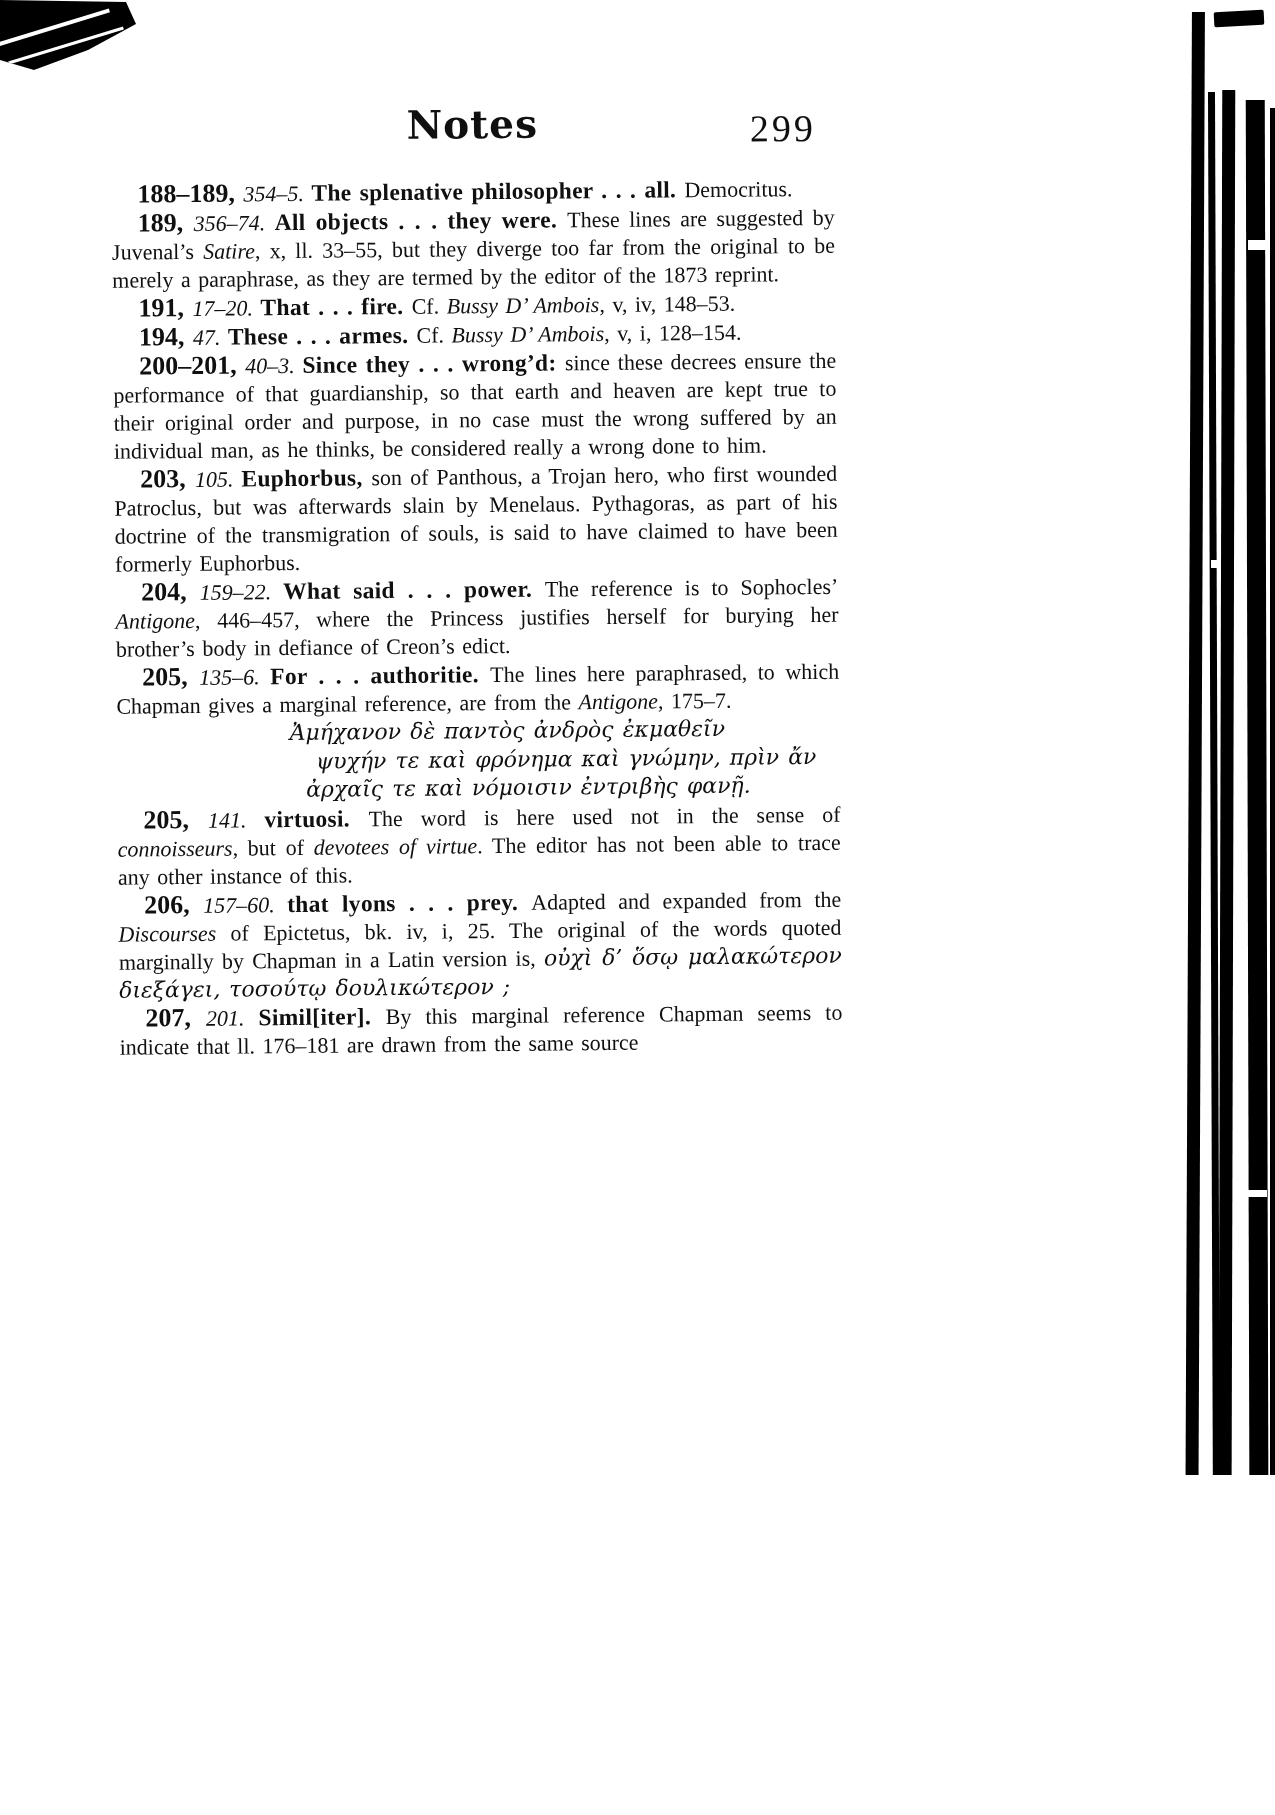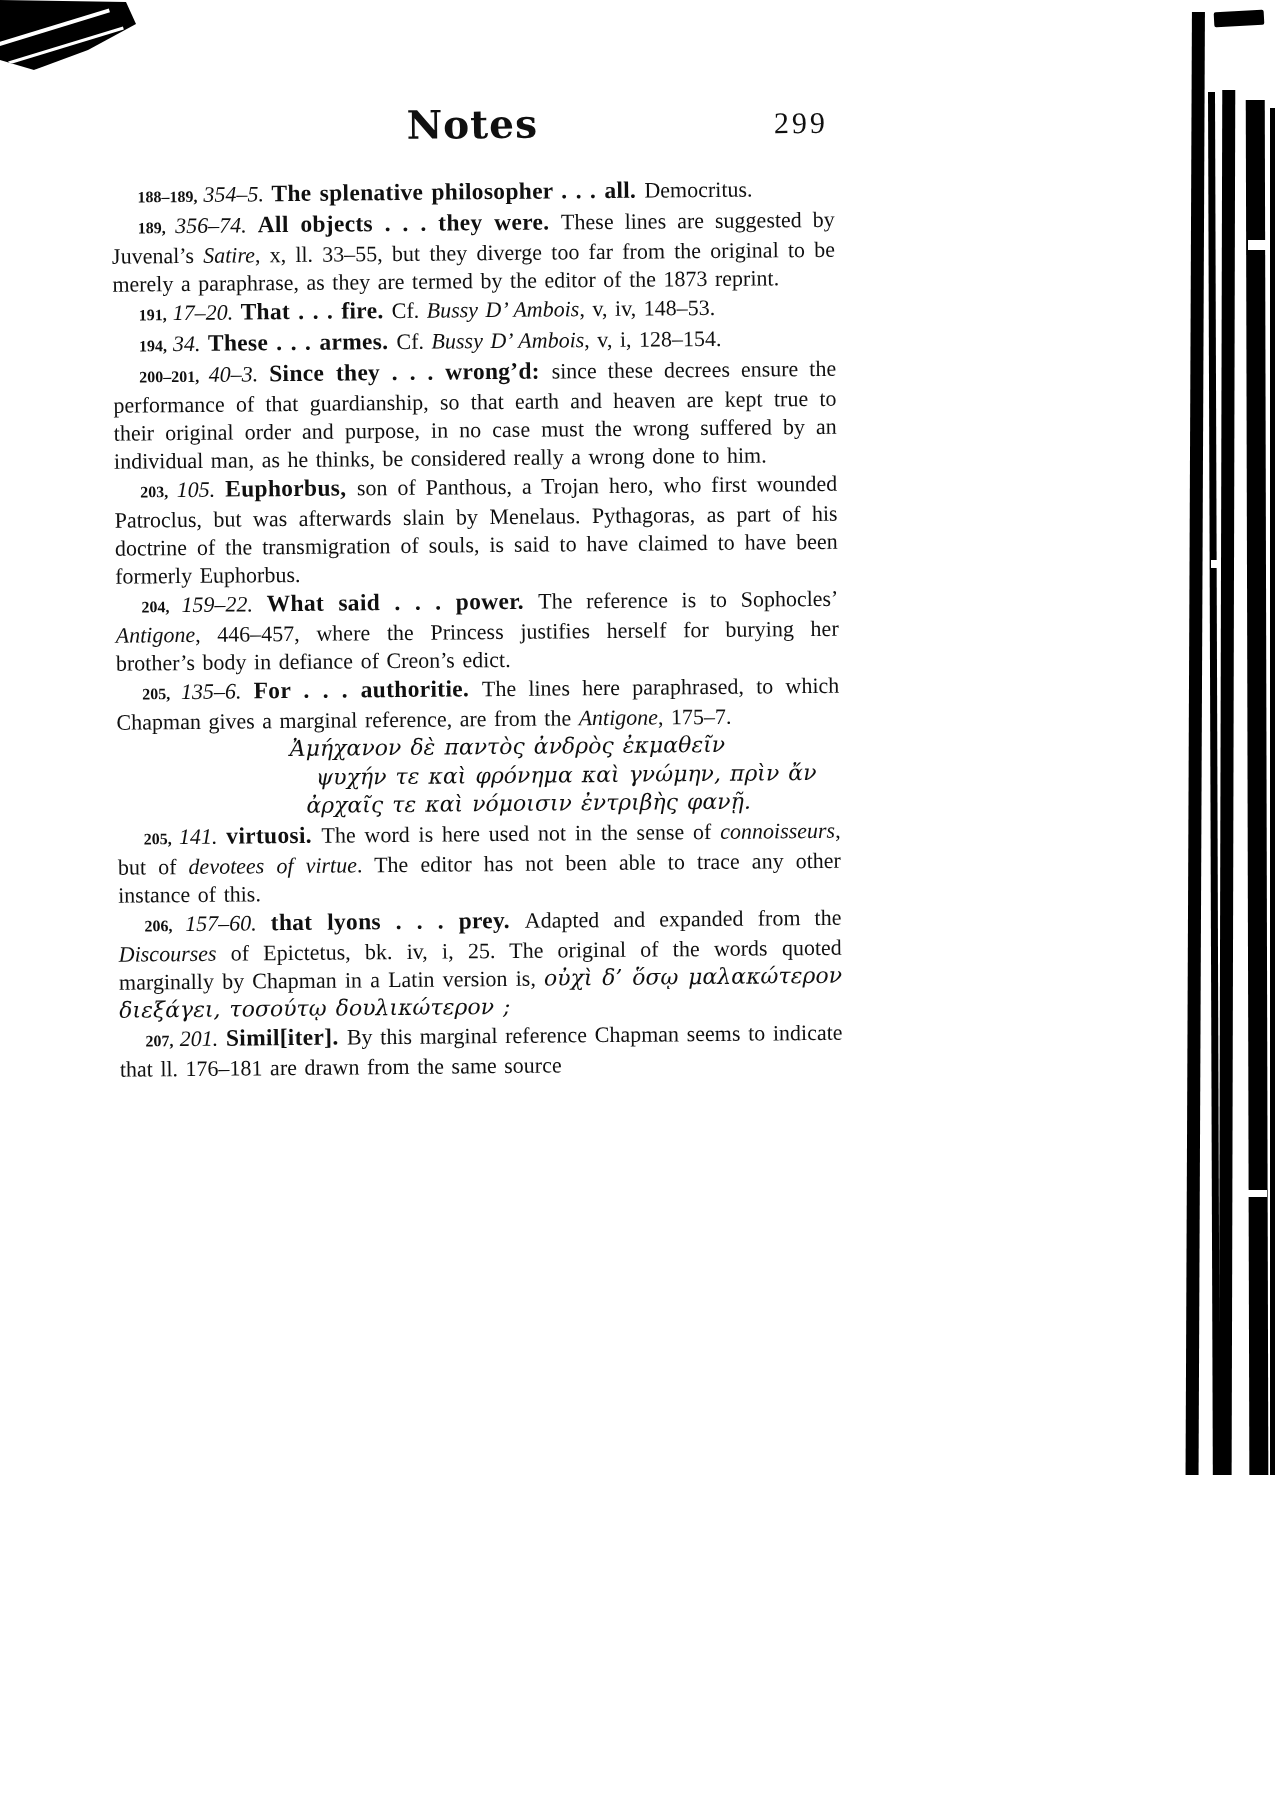--- a/index.html
+++ b/index.html
@@ -10,28 +10,28 @@
   }
   .tilt{position:absolute;left:0;top:0;width:1275px;height:1815px;
     transform:rotate(-0.55deg);transform-origin:600px 250px;}
   
   .header{position:absolute;left:112px;top:100px;width:723px;height:64px;}
   .title{
     position:absolute;left:50%;transform:translateX(-50%);top:0;
     font-family:"DejaVu Serif",serif;font-weight:700;font-size:39px;
     letter-spacing:1px;
   }
-  .pagenum{position:absolute;right:6px;top:8px;font-size:30px;letter-spacing:3px;}
+  .pagenum{position:absolute;right:18px;top:8px;font-size:38px;letter-spacing:3px;}
   
   .textblock{
     position:absolute;left:112px;top:176px;width:723px;
     font-size:22px;line-height:28px;text-align:justify;word-spacing:2px;
   }
   .entry{margin:0;text-indent:26px;}
-  .run-pr{font-weight:bold;font-size:16px;line-height:28px;}
+  .run-pr{font-weight:bold;font-size:26px;line-height:28px;}
   .run-lr{line-height:28px;font-style:italic;}
   .run-lm{font-weight:bold;font-size:23.5px;letter-spacing:0.3px;line-height:28px;}
   .run-t{line-height:28px;}
   .run-i{font-style:italic;line-height:28px;}
   .run-g{font-style:italic;font-family:"DejaVu Serif",serif;line-height:28px;}
   .verse{margin:0 0 0 173px;text-align:left;font-style:italic;
     font-family:"DejaVu Serif",serif;font-size:22px;}
   .verse-line{line-height:28.5px;white-space:nowrap;}
   .verse-line:nth-child(2){margin-left:26px;}
   .verse-line:nth-child(3){margin-left:16px;}
@@ -68,21 +68,21 @@
 
     <div class="header">
       <span class="title">Notes</span>
       <span class="pagenum">299</span>
     </div>
 
     <div class="textblock">
         <p class="entry"><span class="run-pr">188–189, </span><span class="run-lr">354–5. </span><span class="run-lm">The splenative philosopher . . . all. </span><span class="run-t">Democritus.</span></p>
         <p class="entry"><span class="run-pr">189, </span><span class="run-lr">356–74. </span><span class="run-lm">All objects . . . they were. </span><span class="run-t">These lines are suggested by Juvenal’s </span><span class="run-i">Satire</span><span class="run-t">, x, ll. 33–55, but they diverge too far from the original to be merely a paraphrase, as they are termed by the editor of the 1873 reprint.</span></p>
         <p class="entry"><span class="run-pr">191, </span><span class="run-lr">17–20. </span><span class="run-lm">That . . . fire. </span><span class="run-t">Cf. </span><span class="run-i">Bussy D’ Ambois</span><span class="run-t">, v, iv, 148–53.</span></p>
-        <p class="entry"><span class="run-pr">194, </span><span class="run-lr">34. </span><span class="run-lm">These . . . armes. </span><span class="run-t">Cf. </span><span class="run-i">Bussy D’ Ambois</span><span class="run-t">, v, i, 128–154.</span></p>
+        <p class="entry"><span class="run-pr">194, </span><span class="run-lr">47. </span><span class="run-lm">These . . . armes. </span><span class="run-t">Cf. </span><span class="run-i">Bussy D’ Ambois</span><span class="run-t">, v, i, 128–154.</span></p>
         <p class="entry"><span class="run-pr">200–201, </span><span class="run-lr">40–3. </span><span class="run-lm">Since they . . . wrong’d: </span><span class="run-t">since these decrees ensure the performance of that guardianship, so that earth and heaven are kept true to their original order and purpose, in no case must the wrong suffered by an individual man, as he thinks, be considered really a wrong done to him.</span></p>
         <p class="entry"><span class="run-pr">203, </span><span class="run-lr">105. </span><span class="run-lm">Euphorbus, </span><span class="run-t">son of Panthous, a Trojan hero, who first wounded Patroclus, but was afterwards slain by Menelaus. Pythagoras, as part of his doctrine of the transmigration of souls, is said to have claimed to have been formerly Euphorbus.</span></p>
         <p class="entry"><span class="run-pr">204, </span><span class="run-lr">159–22. </span><span class="run-lm">What said . . . power. </span><span class="run-t">The reference is to Sophocles’ </span><span class="run-i">Antigone</span><span class="run-t">, 446–457, where the Princess justifies herself for burying her brother’s body in defiance of Creon’s edict.</span></p>
         <p class="entry"><span class="run-pr">205, </span><span class="run-lr">135–6. </span><span class="run-lm">For . . . authoritie. </span><span class="run-t">The lines here paraphrased, to which Chapman gives a marginal reference, are from the </span><span class="run-i">Antigone</span><span class="run-t">, 175–7.</span></p>
         <div class="verse">
           <div class="verse-line">Ἀμήχανον δὲ παντὸς ἀνδρὸς ἐκμαθεῖν</div>
           <div class="verse-line">ψυχήν τε καὶ φρόνημα καὶ γνώμην, πρὶν ἄν</div>
           <div class="verse-line">ἀρχαῖς τε καὶ νόμοισιν ἐντριβὴς φανῇ.</div>
         </div>
         <p class="entry"><span class="run-pr">205, </span><span class="run-lr">141. </span><span class="run-lm">virtuosi. </span><span class="run-t">The word is here used not in the sense of </span><span class="run-i">connoisseurs</span><span class="run-t">, but of </span><span class="run-i">devotees of virtue</span><span class="run-t">. The editor has not been able to trace any other instance of this.</span></p>

